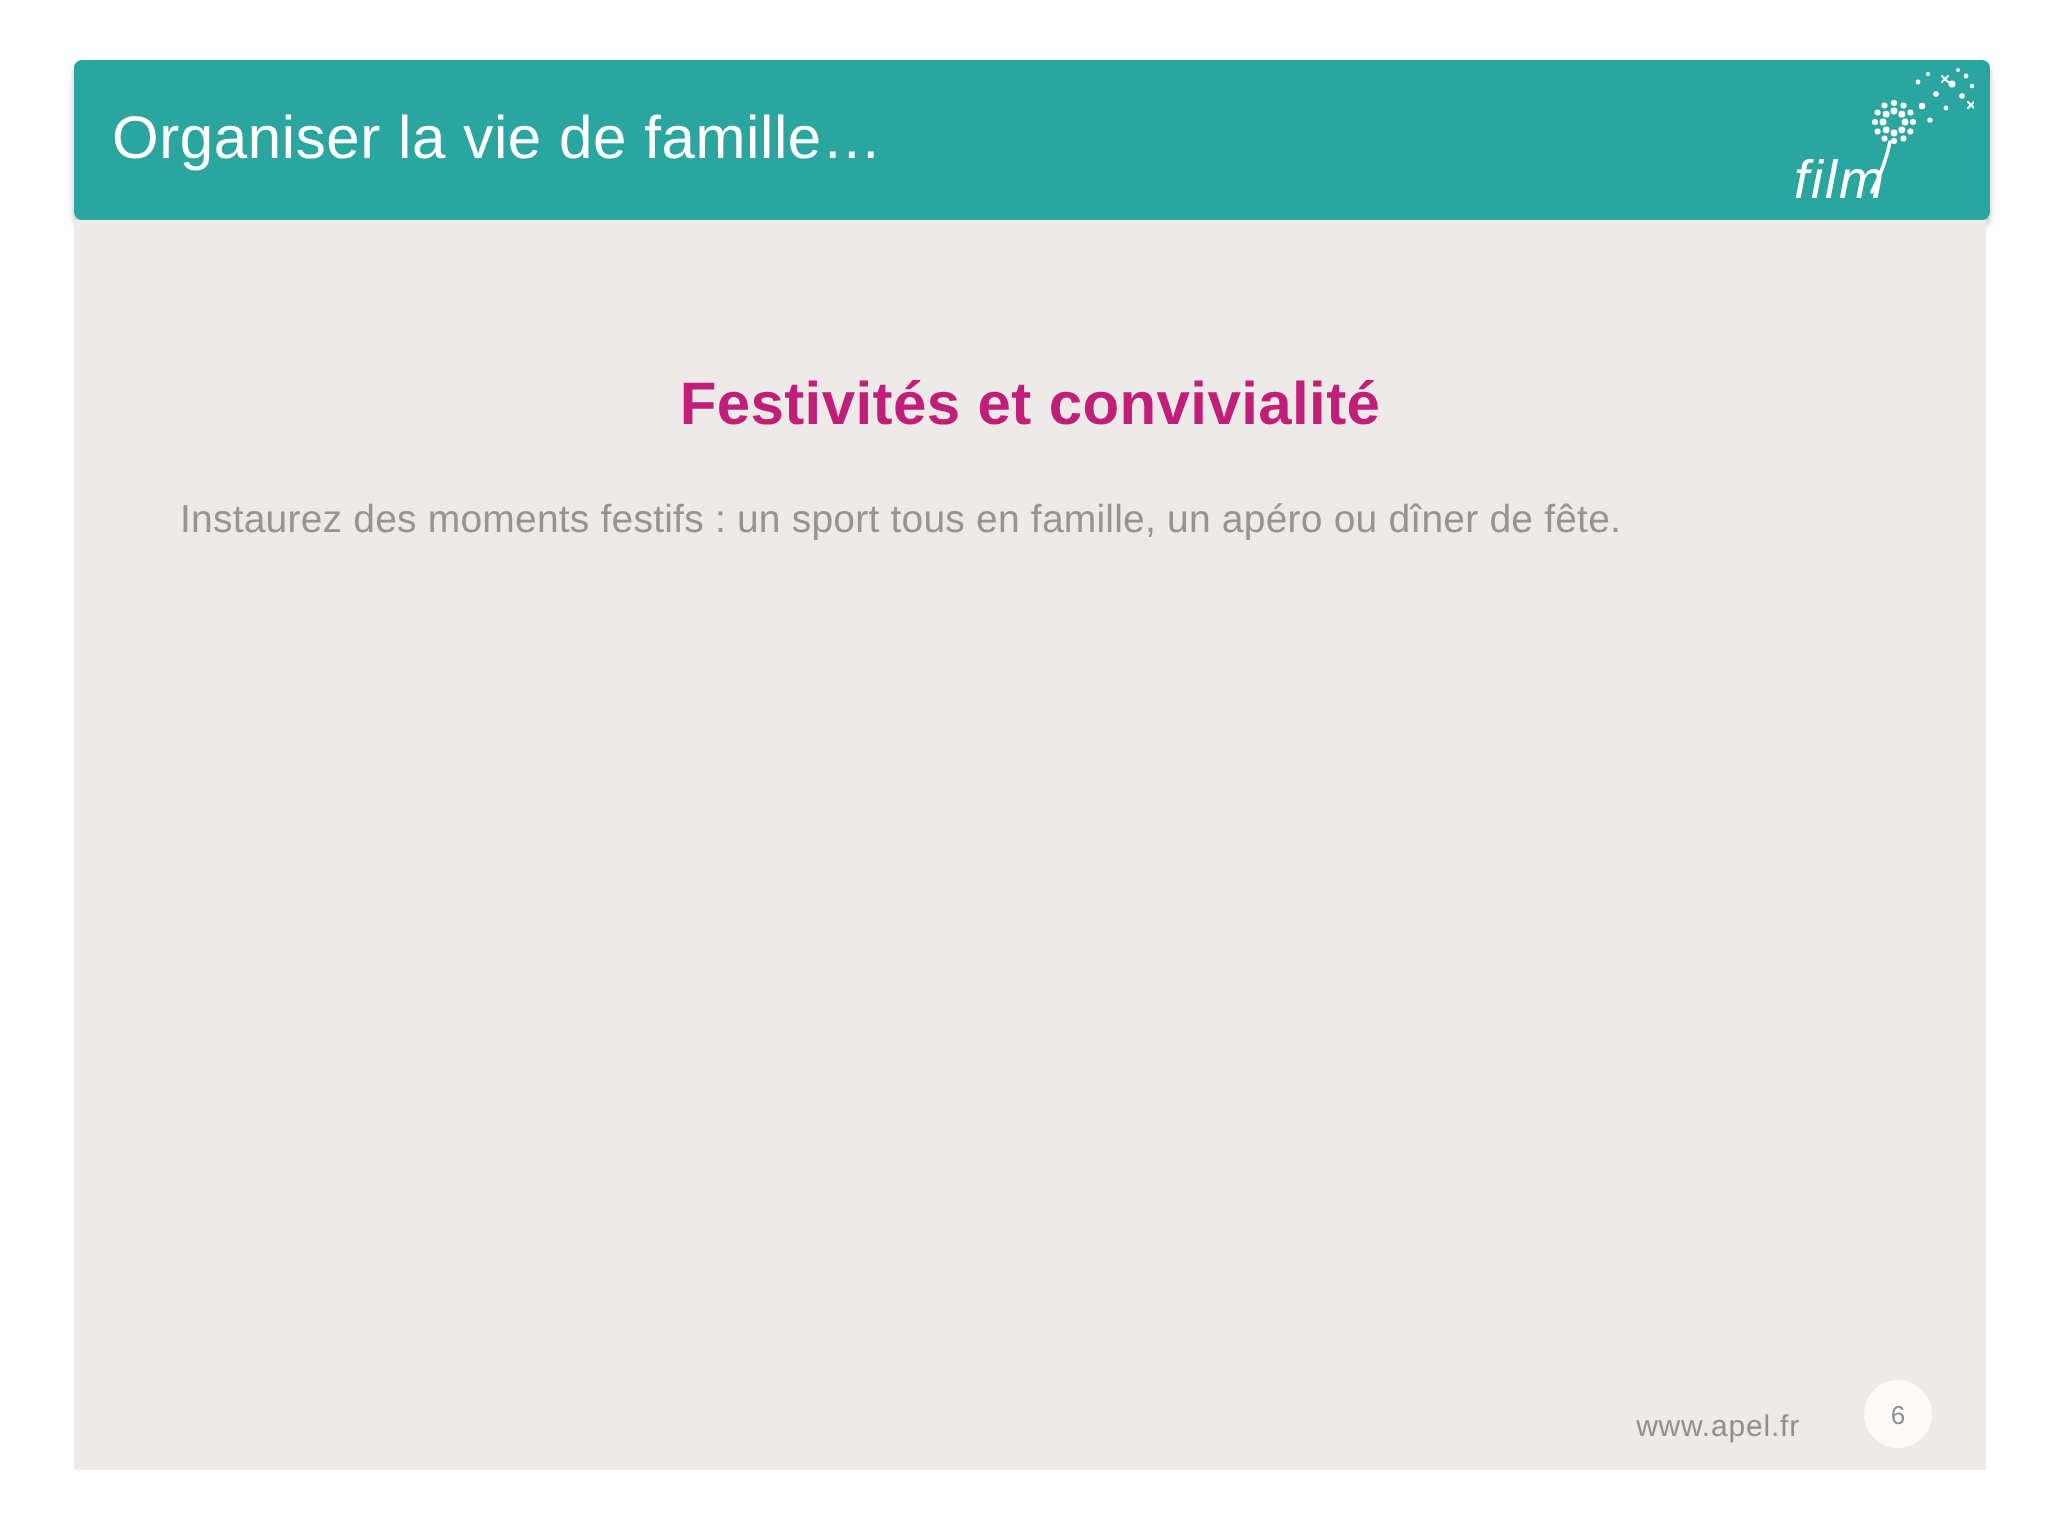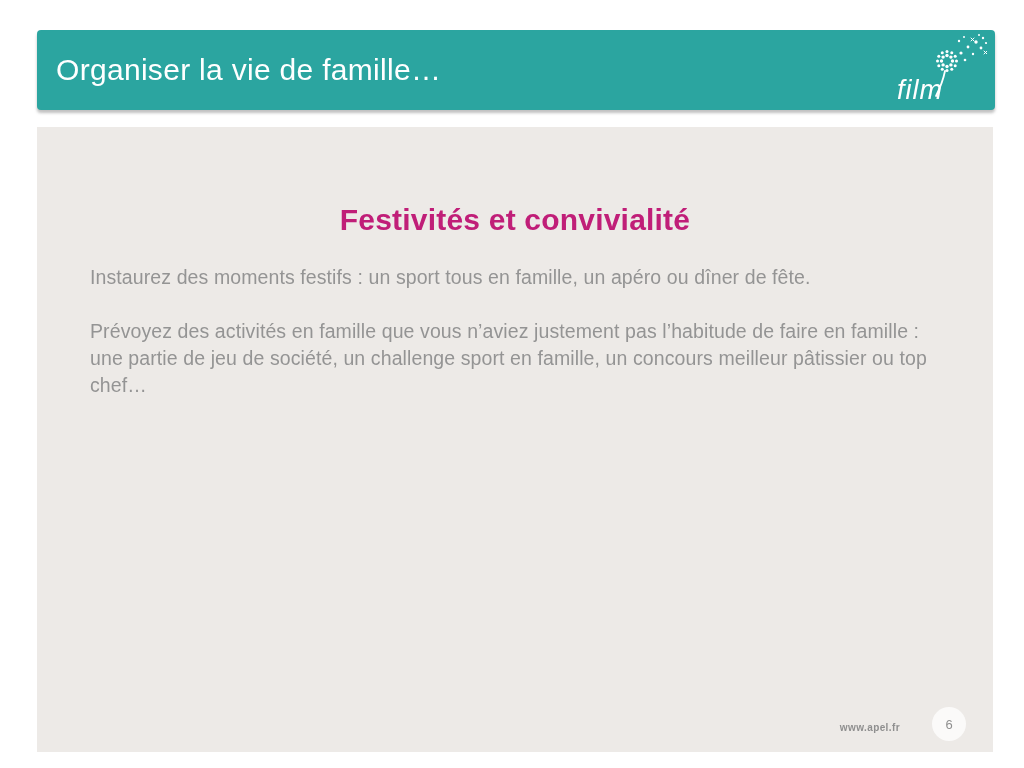--- a/index.html
+++ b/index.html
@@ -60,21 +60,20 @@
     font-size: 27px;
     letter-spacing: 1px;
   }
   .content {
     position: absolute;
     left: 37px;
     top: 110px;
     width: 956px;
     height: 625px;
     background: #EDEAE7;
-    margin-top: 17px;
   }
   .heading {
     margin: 0;
     padding-top: 76px;
     text-align: center;
     color: #C01E78;
     font-size: 30px;
     font-weight: bold;
     letter-spacing: 0.2px;
   }
@@ -82,24 +81,23 @@
     margin: 27px 55px 0 53px;
     color: #949494;
     font-size: 19.5px;
     line-height: 27px;
     letter-spacing: 0.1px;
   }
   .footer-site {
     position: absolute;
     right: 93px;
     top: 595px;
-    font-size: 10px;
+    font-size: 15px;
     color: #8F8F8F;
     letter-spacing: 0.4px;
-    font-weight: bold;
   }
   .page-badge {
     position: absolute;
     left: 895px;
     top: 580px;
     width: 34px;
     height: 34px;
     border-radius: 50%;
     background: #FBFAF9;
     display: flex;
@@ -166,21 +164,20 @@
       </svg>
       <span class="logo-text">film</span>
     </div>
   </div>
 
   <div class="content">
     <h1 class="heading">Festivités et convivialité</h1>
 
     <p class="para">Instaurez des moments festifs : un sport tous en famille, un apéro ou dîner de fête.</p>
 
-    <p class="para">Prévoyez des activités en famille que vous n’aviez justement pas l’habitude de faire en famille : une partie de jeu de société, un challenge sport en famille, un concours meilleur pâtissier ou top chef…</p>
 
 
     <span class="footer-site">www.apel.fr</span>
 
     <span class="page-badge">
       <span>6</span>
     </span>
   </div>
 
 </div>

